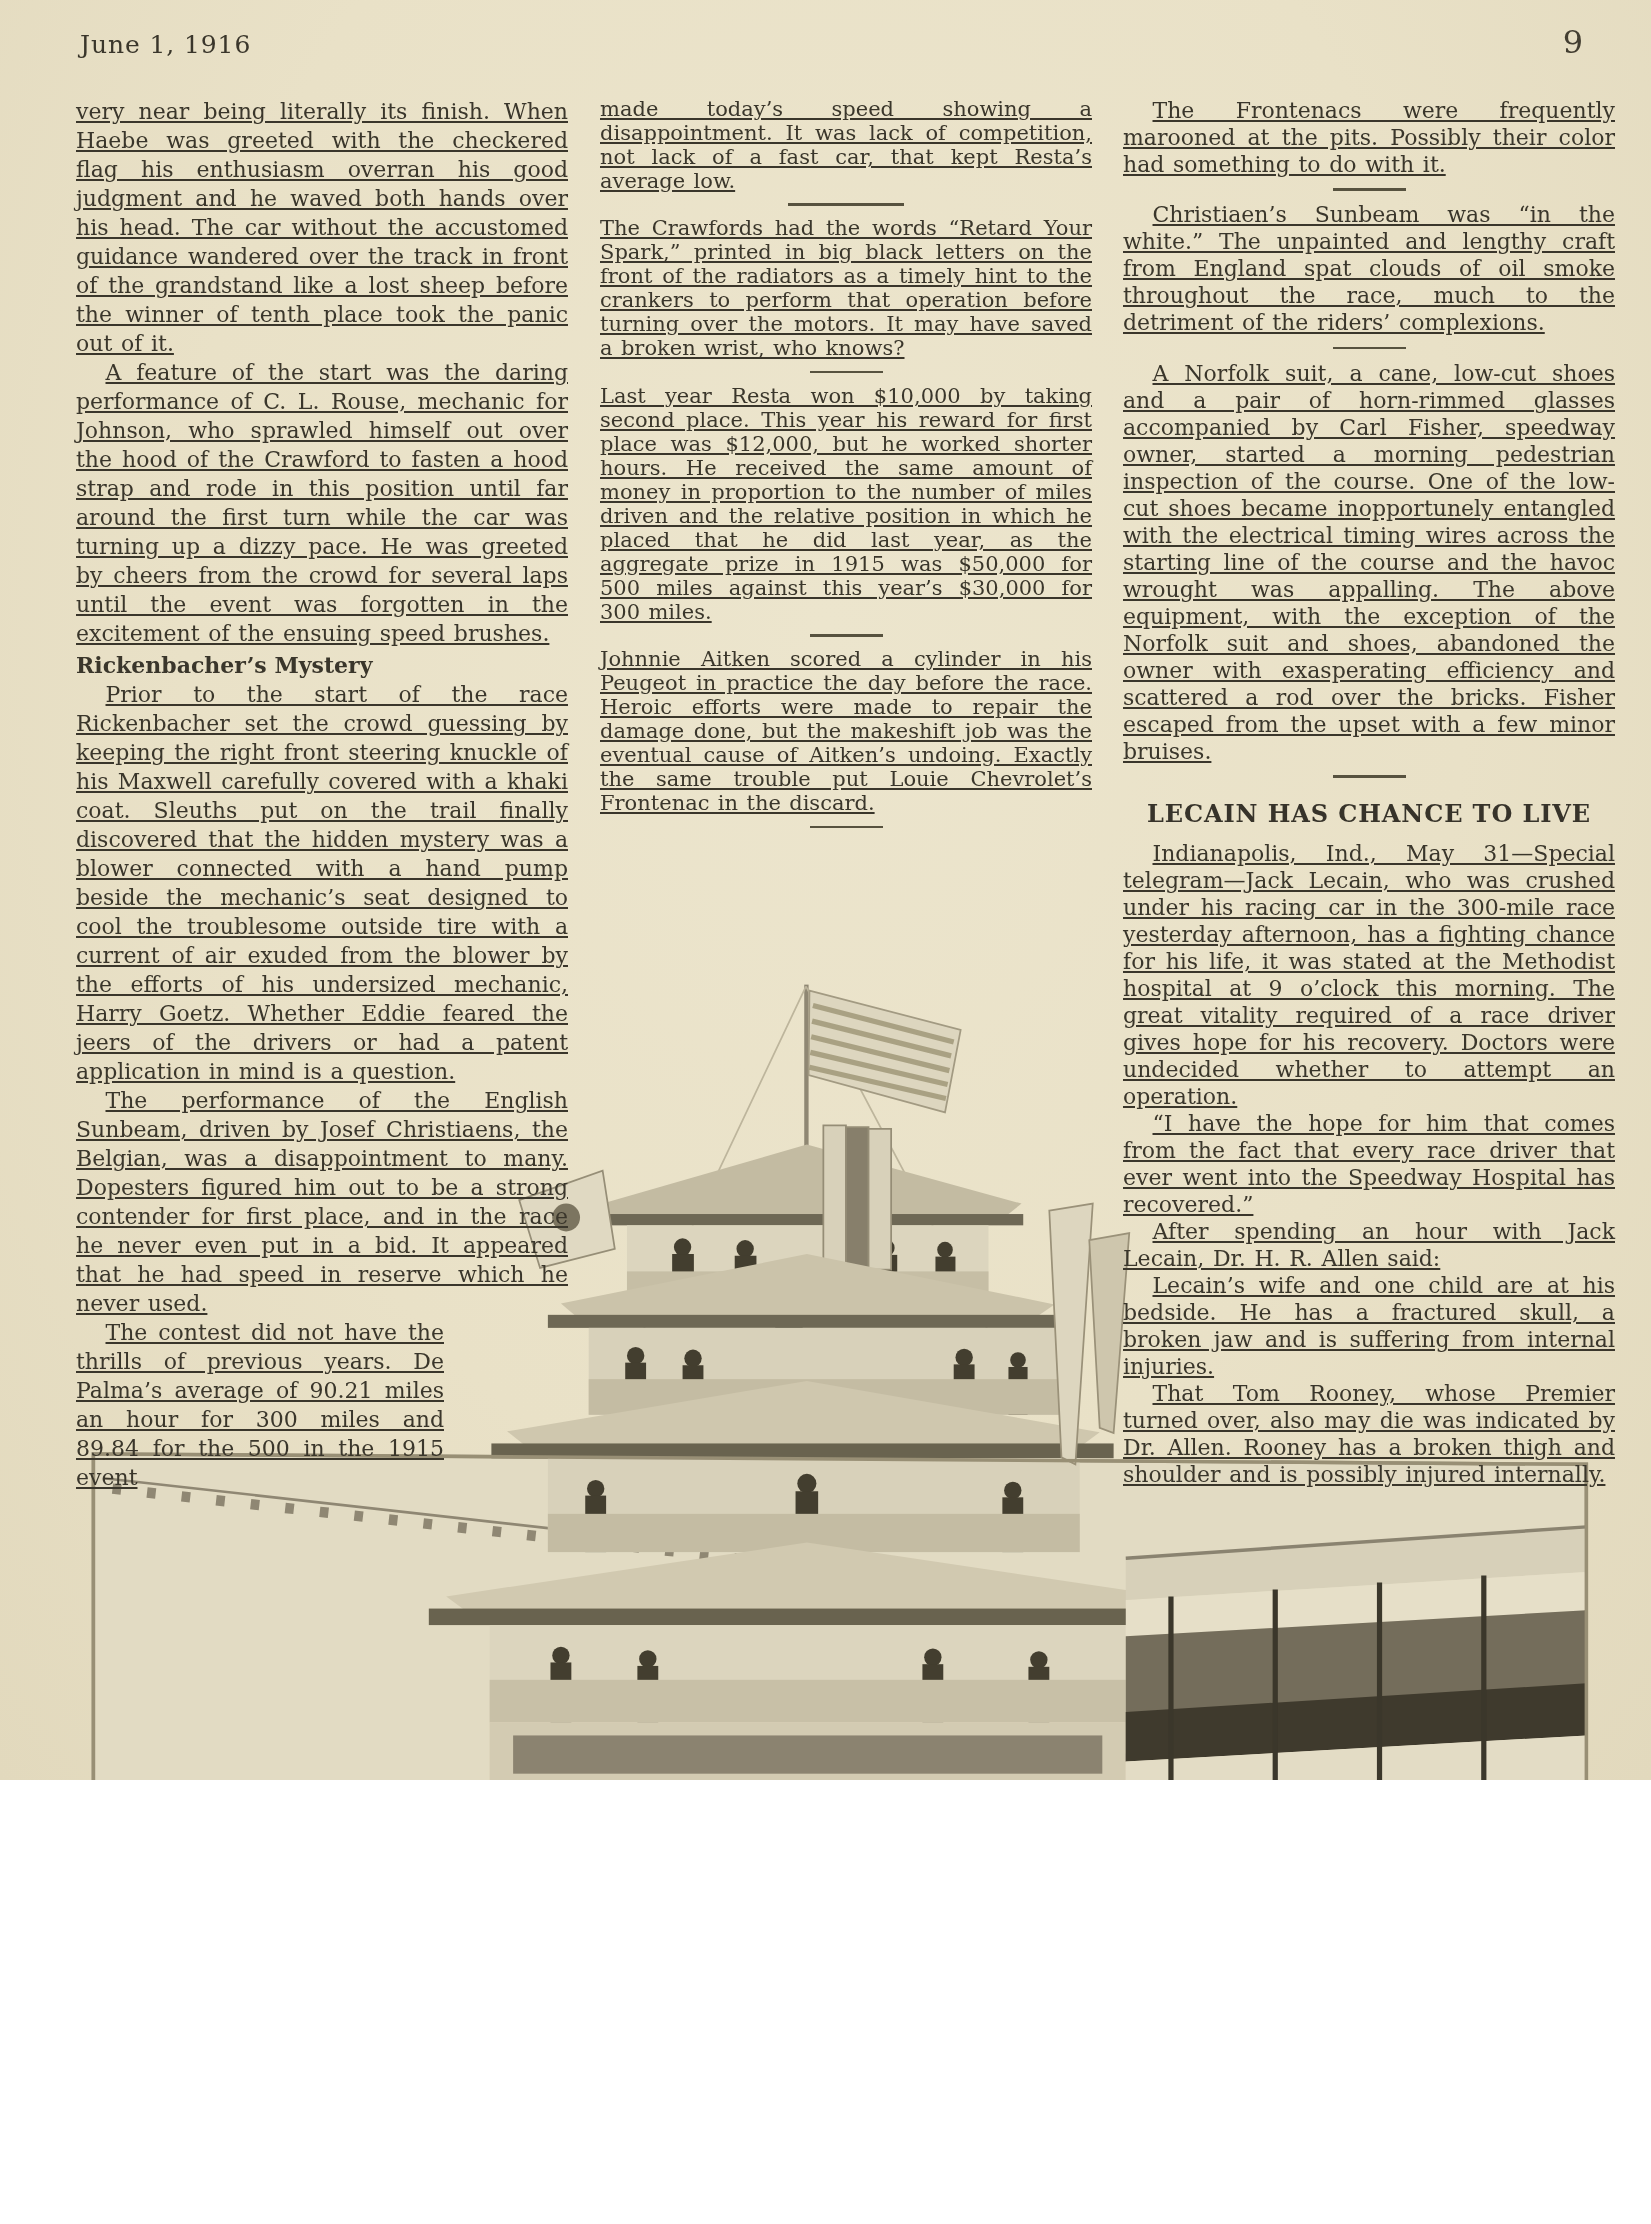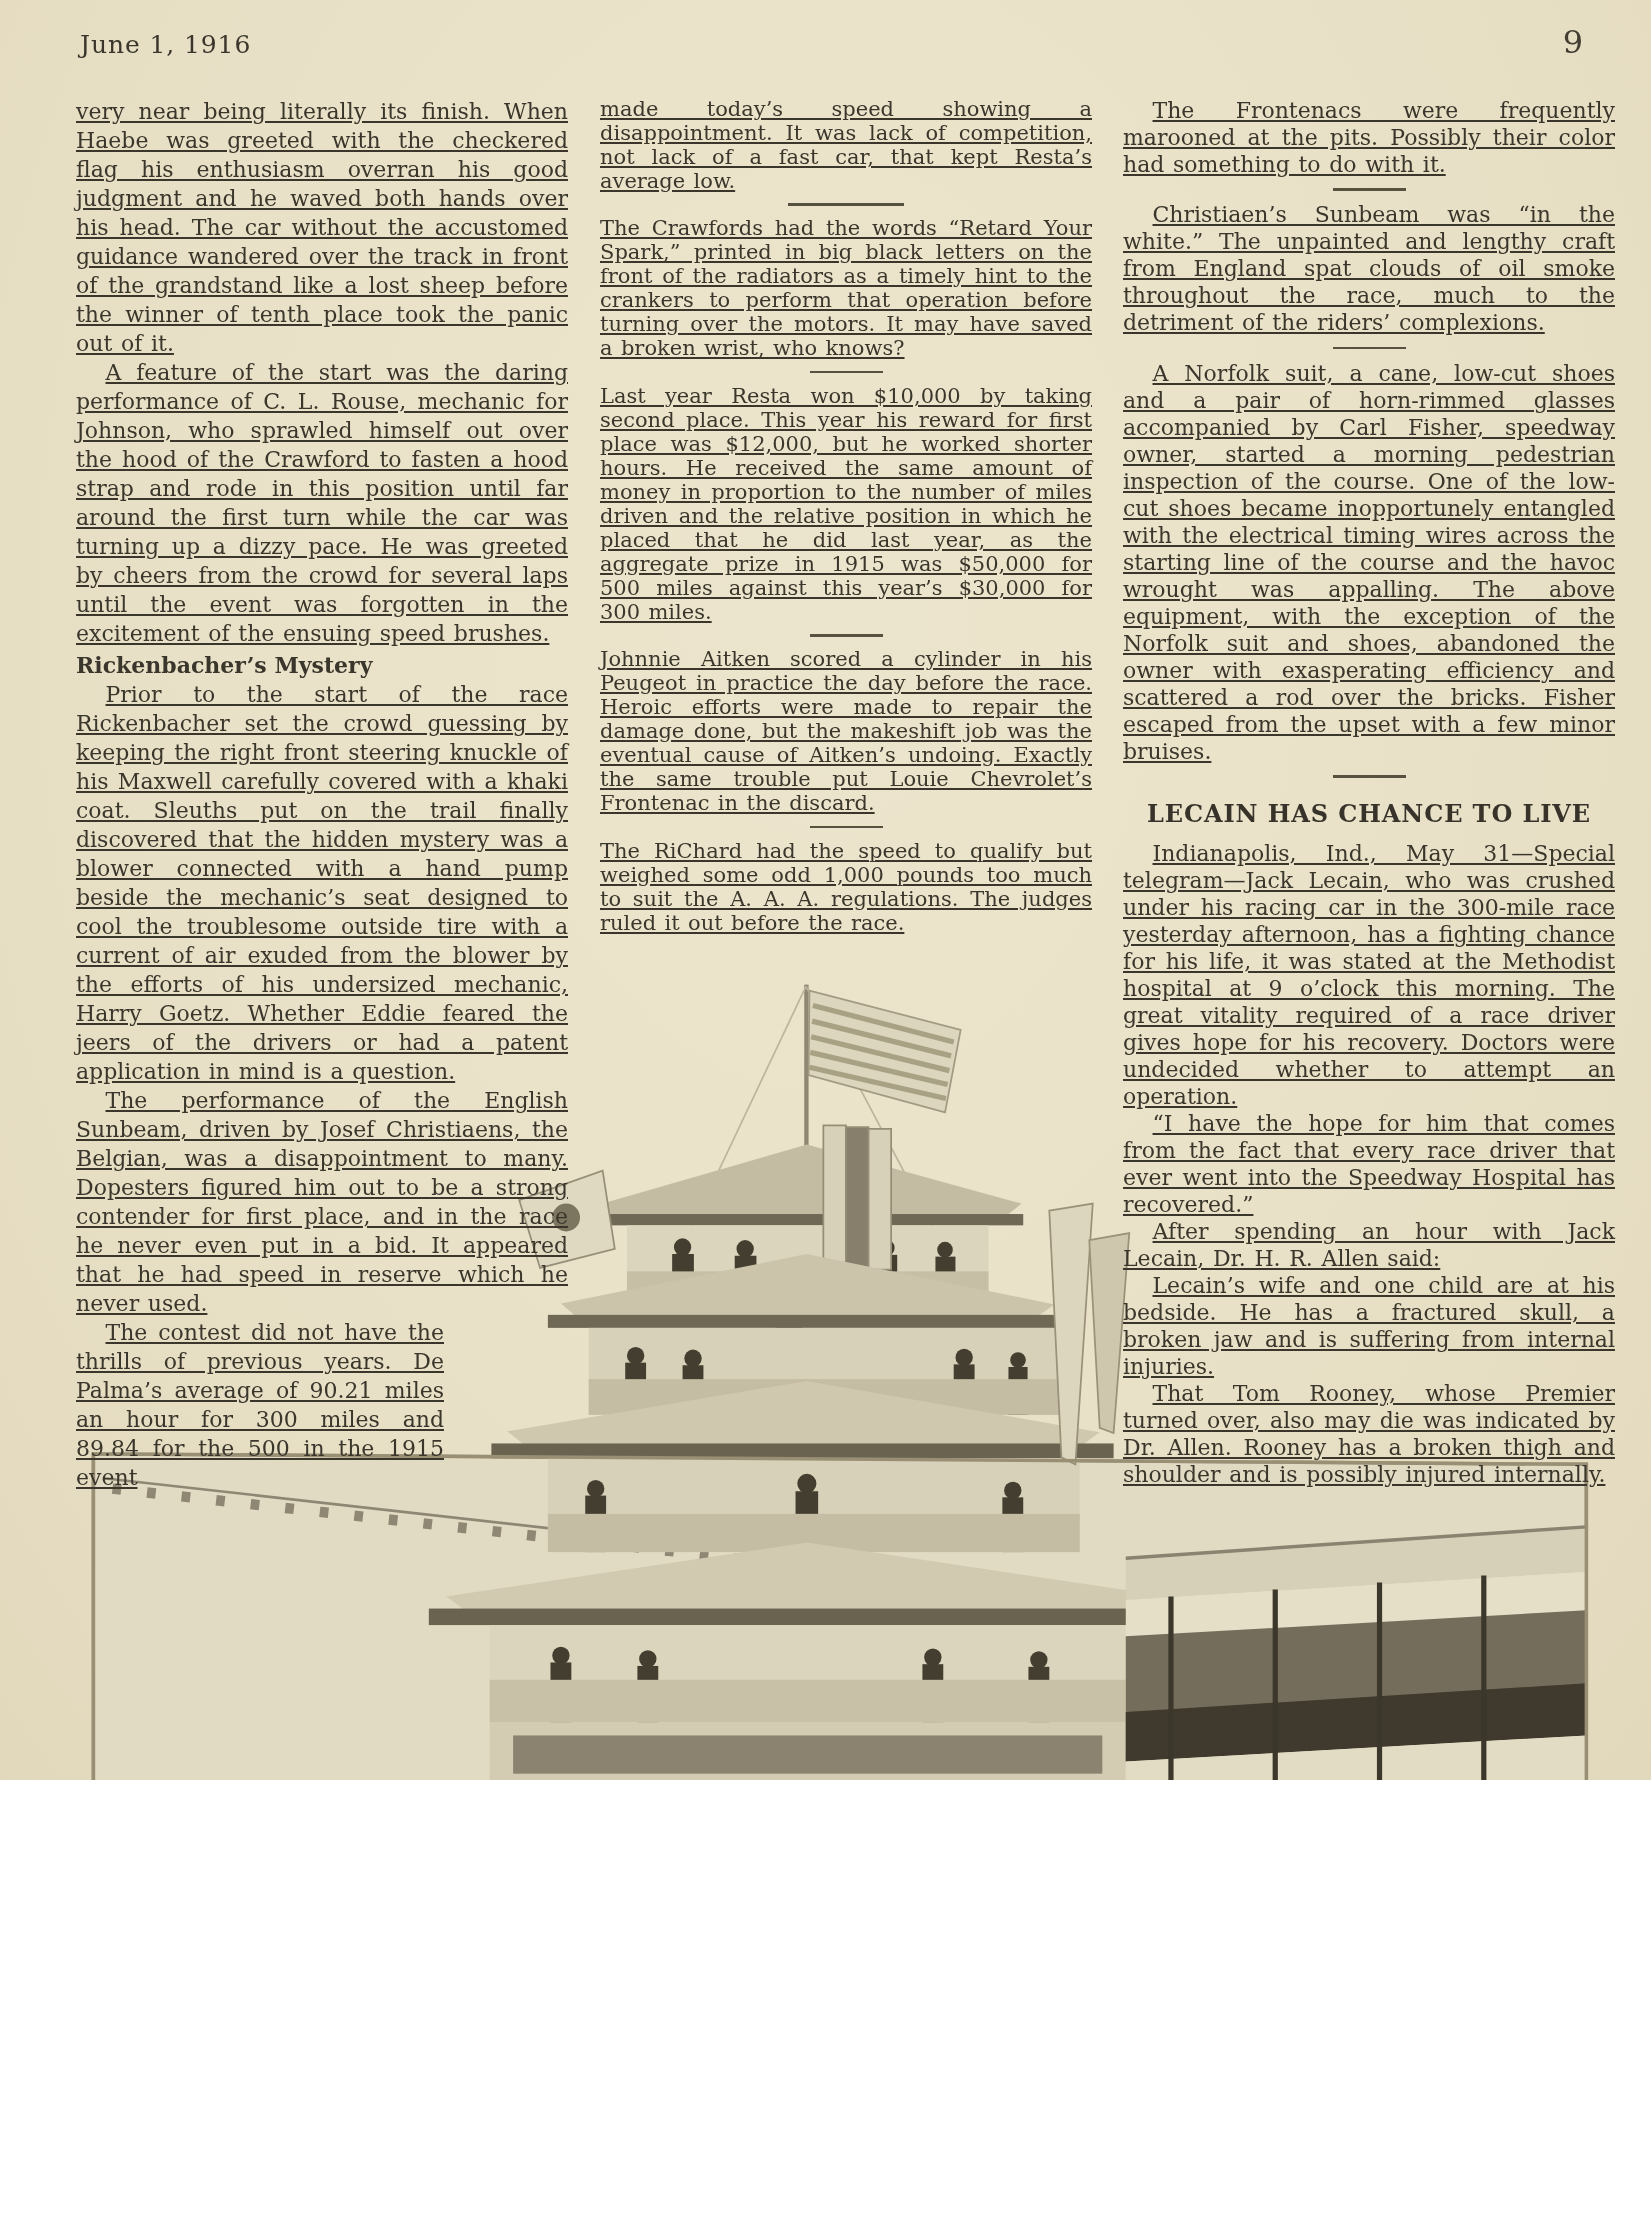--- a/index.html
+++ b/index.html
@@ -53,21 +53,20 @@
 
   <div class="col" id="col2">
     <p class="flush">made today’s speed showing a disappointment.  It was lack of competition, not lack of a fast car, that kept Resta’s average low.</p>
     <div class="rule w1"></div>
     <p class="flush">The Crawfords had the words “Retard Your Spark,” printed in big black letters on the front of the radiators as a timely hint to the crankers to perform that operation before turning over the motors.  It may have saved a broken wrist, who knows?</p>
     <div class="rule"></div>
     <p class="flush">Last year Resta won $10,000 by taking second place.  This year his reward for first place was $12,000, but he worked shorter hours.  He received the same amount of money in proportion to the number of miles driven and the relative position in which he placed that he did last year, as the aggregate prize in 1915 was $50,000 for 500 miles against this year’s $30,000 for 300 miles.</p>
     <div class="rule"></div>
     <p class="flush">Johnnie Aitken scored a cylinder in his Peugeot in practice the day before the race. Heroic efforts were made to repair the damage done, but the makeshift job was the eventual cause of Aitken’s undoing.  Exactly the same trouble put Louie Chevrolet’s Frontenac in the discard.</p>
     <div class="rule"></div>
-    <p class="flush">The RiChard had the speed to qualify but weighed some odd 1,000 pounds too much to suit the A. A. A. regulations.  The judges ruled it out before the race.</p>
   </div>
 
   <div class="col" id="col3">
     <p>The Frontenacs were frequently marooned at the pits.  Possibly their color had something to do with it.</p>
     <div class="rule"></div>
     <p>Christiaen’s Sunbeam was “in the white.” The unpainted and lengthy craft from England spat clouds of oil smoke throughout the race, much to the detriment of the riders’ complexions.</p>
     <div class="rule"></div>
     <p>A Norfolk suit, a cane, low-cut shoes and a pair of horn-rimmed glasses accompanied by Carl Fisher, speedway owner, started a morning pedestrian inspection of the course. One of the low-cut shoes became inopportunely entangled with the electrical timing wires across the starting line of the course and the havoc wrought was appalling.  The above equipment, with the exception of the Norfolk suit and shoes, abandoned the owner with exasperating efficiency and scattered a rod over the bricks.  Fisher escaped from the upset with a few minor bruises.</p>
     <div class="rule"></div>
     <div class="lecain-head">LECAIN HAS CHANCE TO LIVE</div>

